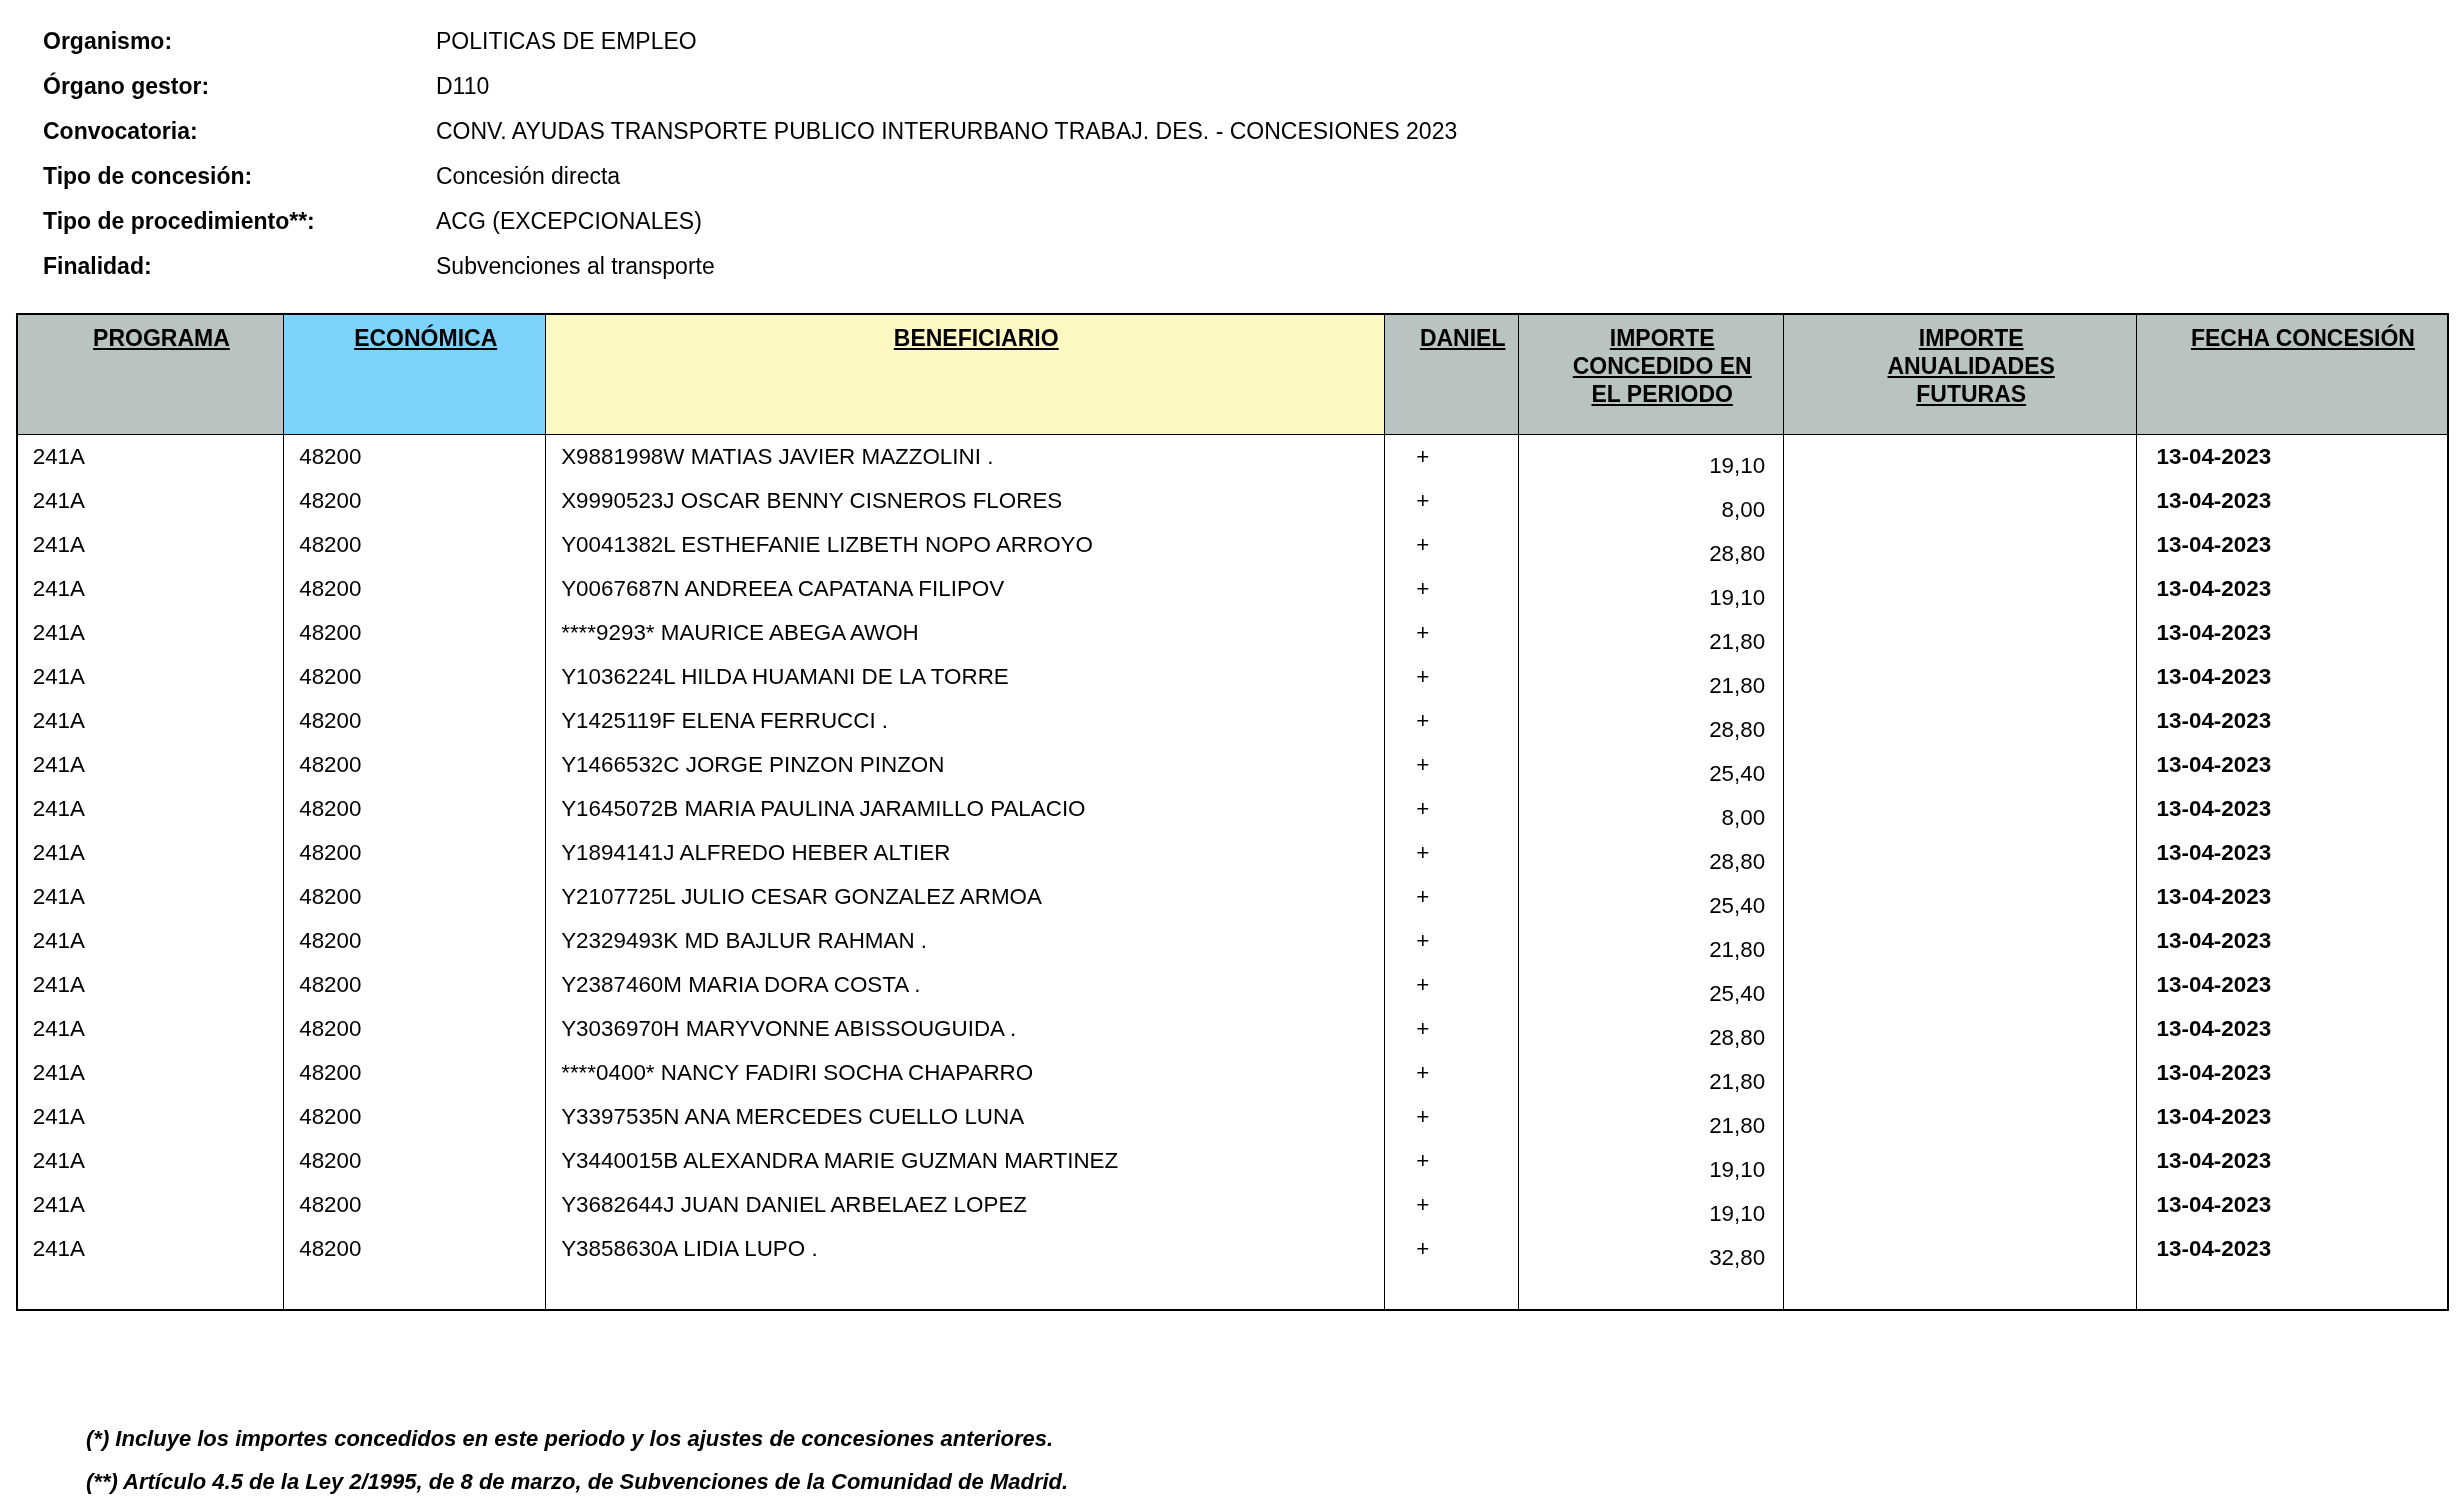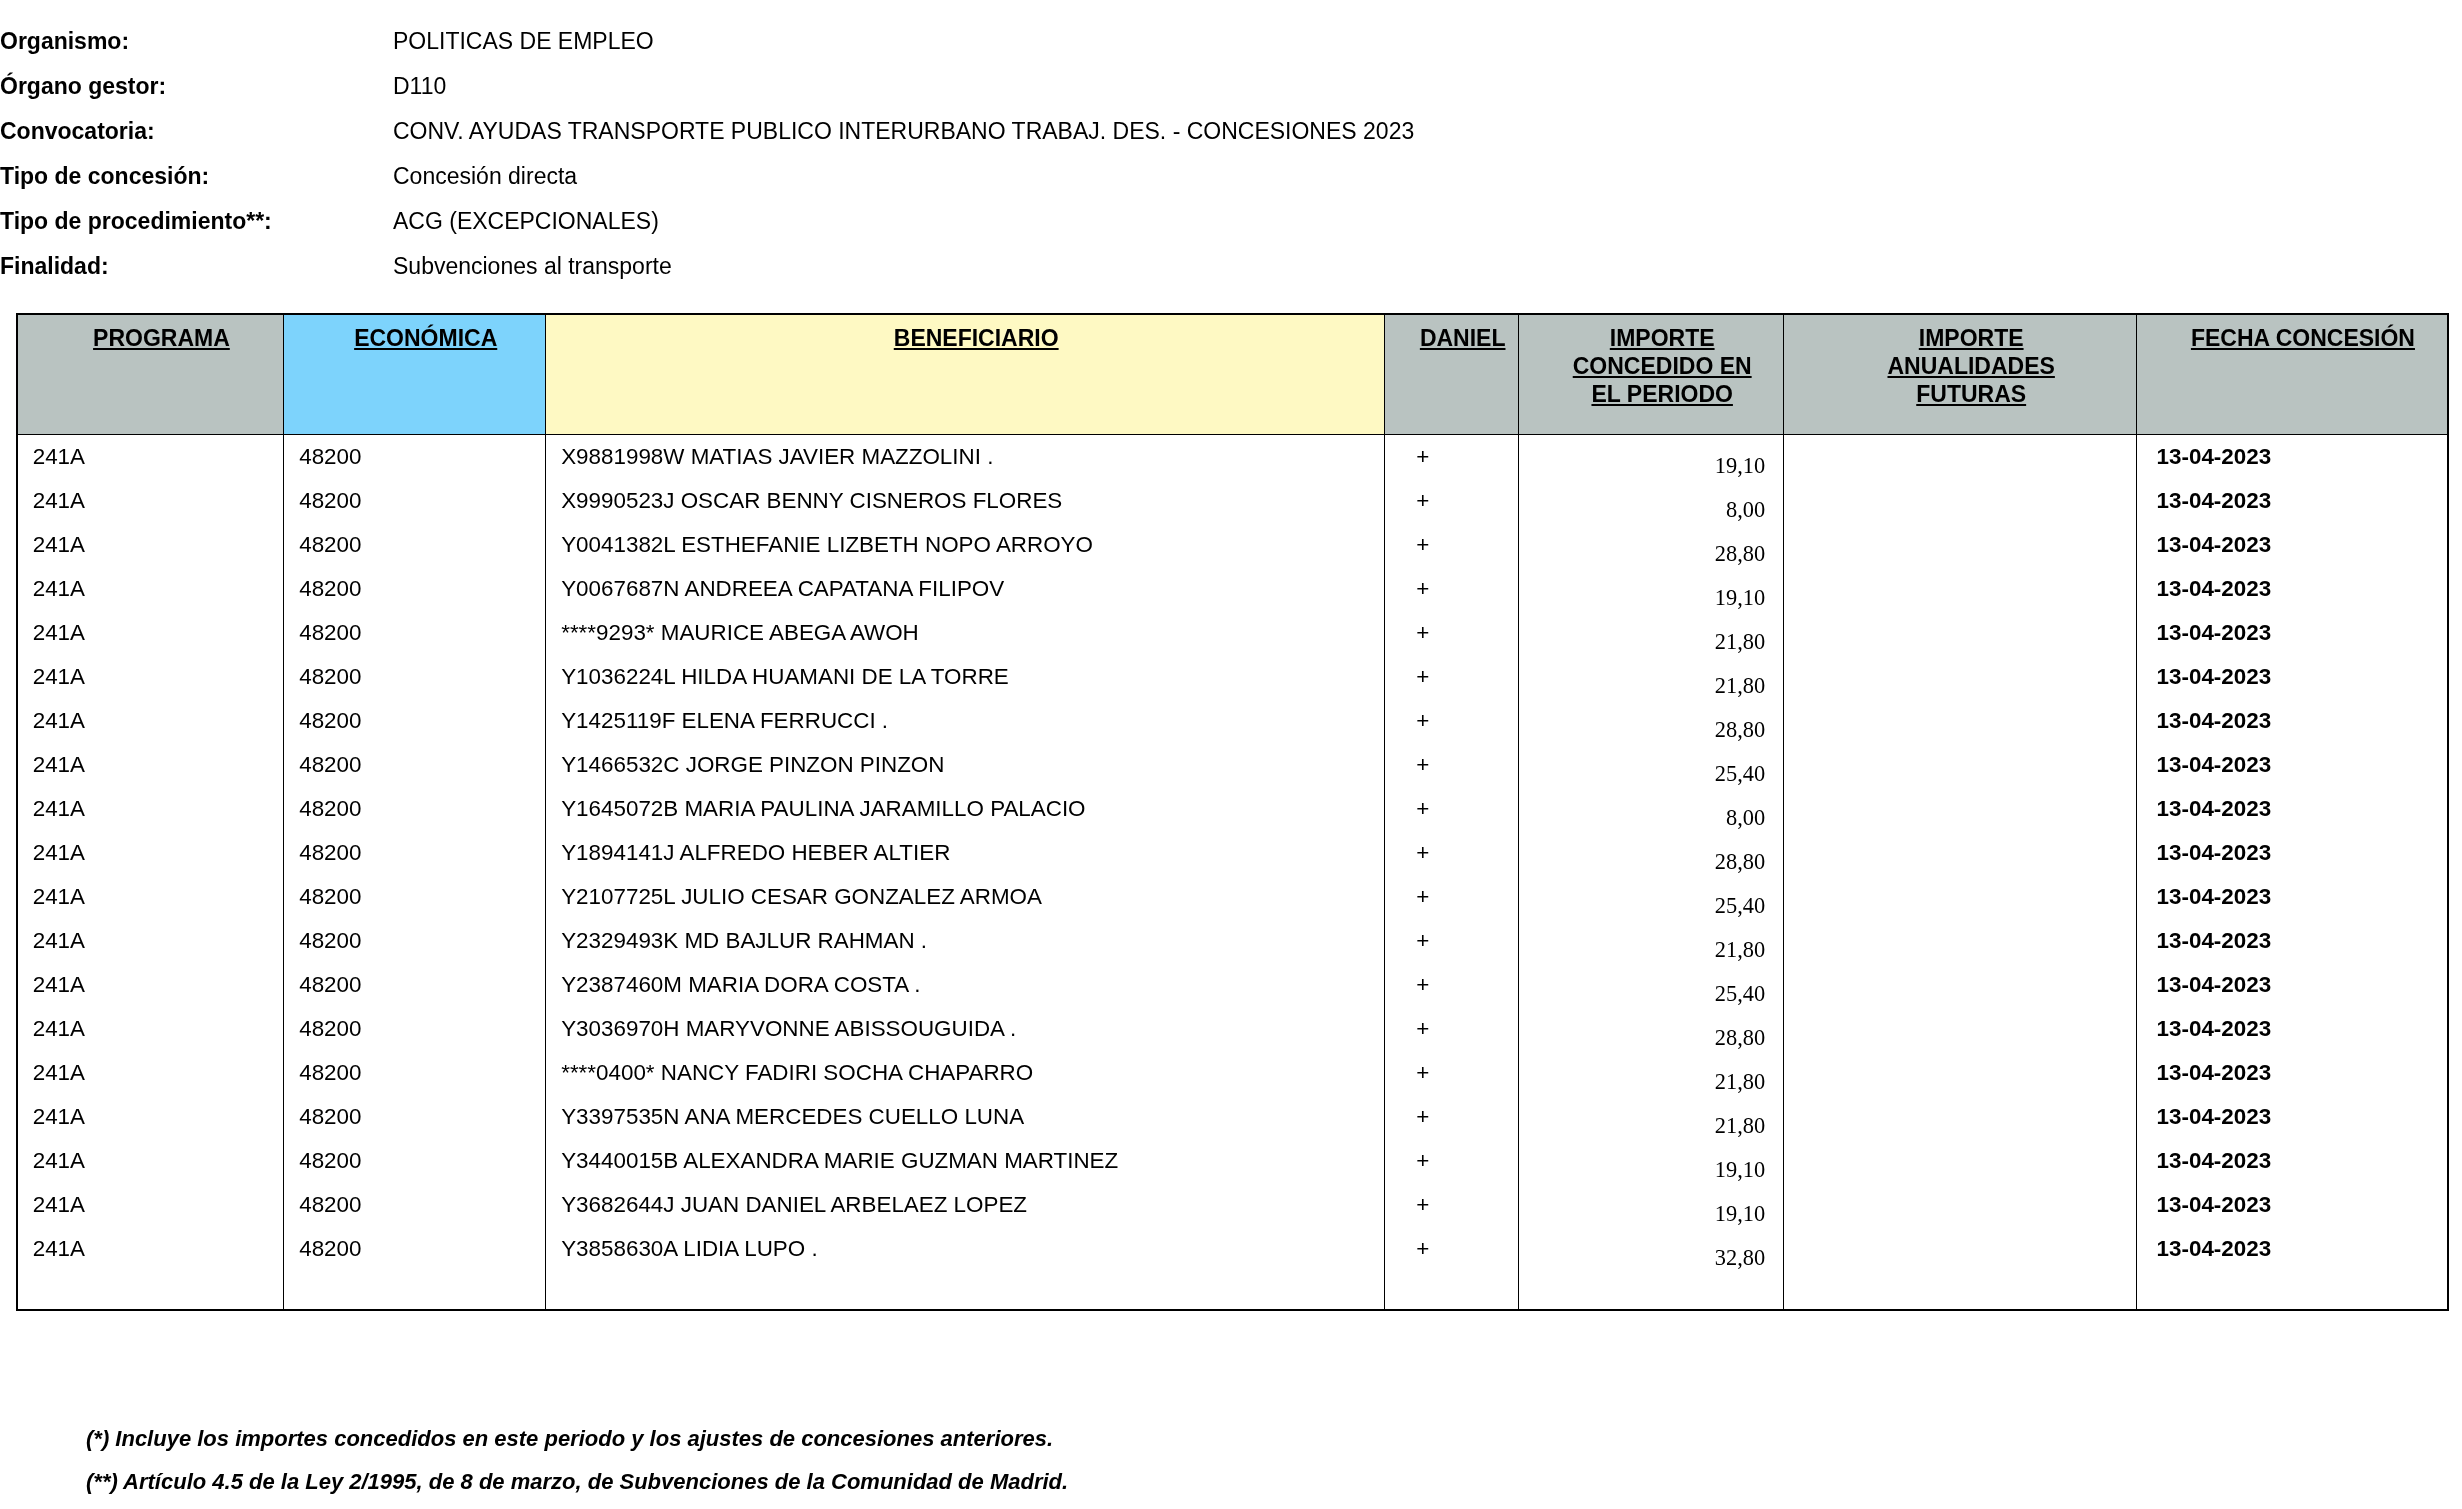--- a/index.html
+++ b/index.html
@@ -15,20 +15,21 @@
   }
   .page {
     position: relative;
     width: 2462px;
     height: 1509px;
     padding-top: 19.4px;
   }
 
   
   .meta {
+    padding-left: 43px;
   }
   .meta-row {
     display: flex;
     align-items: baseline;
     line-height: 45px;
     font-size: 23px;
   }
   .meta-label {
     font-weight: bold;
     flex: 0 0 345px;
@@ -81,21 +82,20 @@
     vertical-align: middle;
     white-space: nowrap;
     overflow: hidden;
   }
   .grant-table td.col-signo {
     padding-left: 31px;
   }
   .grant-table td.col-importe_periodo {
     text-align: right;
     padding: 18px 18px 0 0;
-    font-family: Liberation Serif, serif;
   }
   .grant-table td.col-fecha {
     padding-left: 19.4px;
     font-weight: bold;
   }
   .grant-table tr.spacer-row td {
     height: 39px;
   }
 
   

